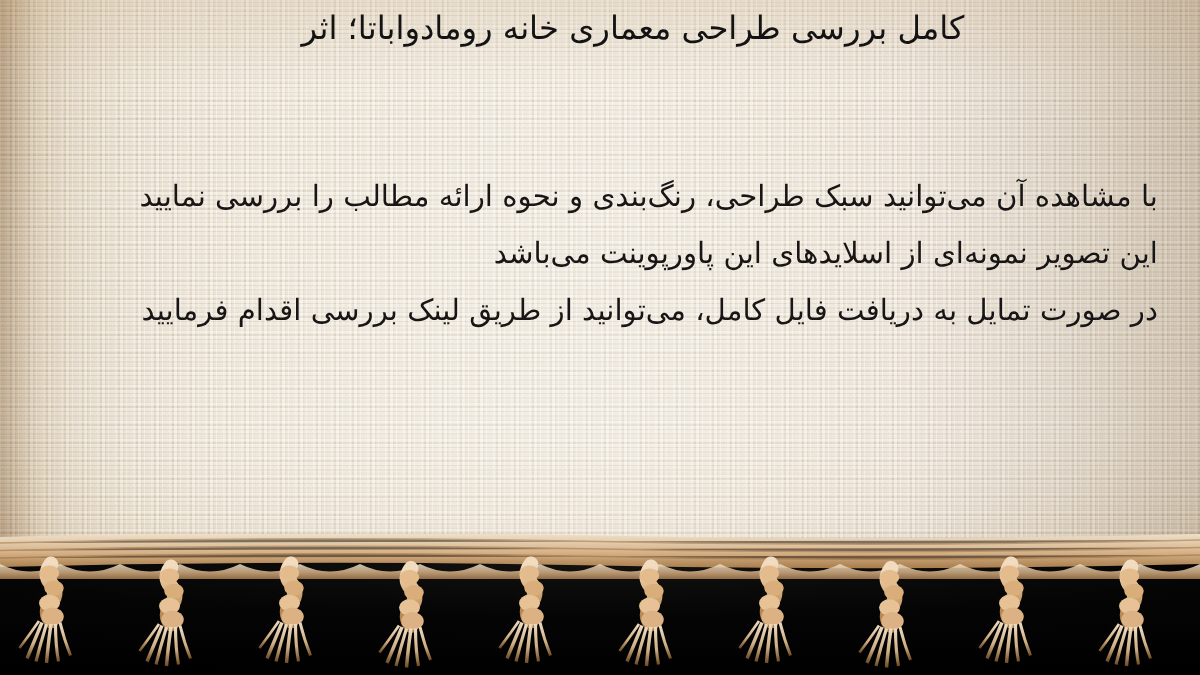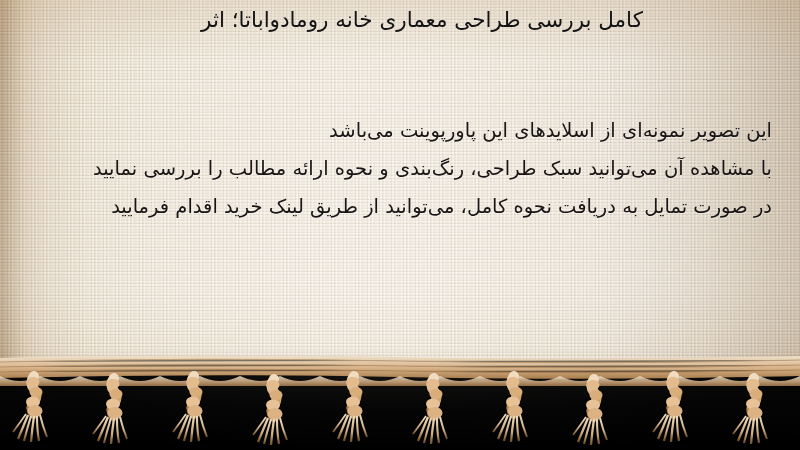--- a/index.html
+++ b/index.html
@@ -194,23 +194,23 @@
           <use href="#pend"></use>
         </g>
     </svg>
   </div>
 
   <div class="title">
     <span class="ln">کامل بررسی طراحی معماری خانه رومادواباتا؛ اثر</span>
   </div>
 
   <div class="body-block">
+    <span class="ln">با مشاهده آن می‌توانید سبک طراحی، رنگ‌بندی و نحوه ارائه مطالب را بررسی نمایید</span>
     <span class="ln">این تصویر نمونه‌ای از اسلایدهای این پاورپوینت می‌باشد</span>
-    <span class="ln">با مشاهده آن می‌توانید سبک طراحی، رنگ‌بندی و نحوه ارائه مطالب را بررسی نمایید</span>
-    <span class="ln">در صورت تمایل به دریافت نحوه کامل، می‌توانید از طریق لینک خرید اقدام فرمایید</span>
+    <span class="ln">در صورت تمایل به دریافت فایل کامل، می‌توانید از طریق لینک بررسی اقدام فرمایید</span>
   </div>
 
   <div class="bottom-field"></div>
   <div class="fringe-rail">
     <svg class="fringe-svg" viewBox="0 0 800 94" preserveAspectRatio="none">
       <defs>
         <linearGradient id="rope" x1="0" y1="0" x2="0" y2="1">
           <stop offset="0%" stop-color="#f1dcc0"></stop>
           <stop offset="45%" stop-color="#d9ae7b"></stop>
           <stop offset="100%" stop-color="#a9793f"></stop>

